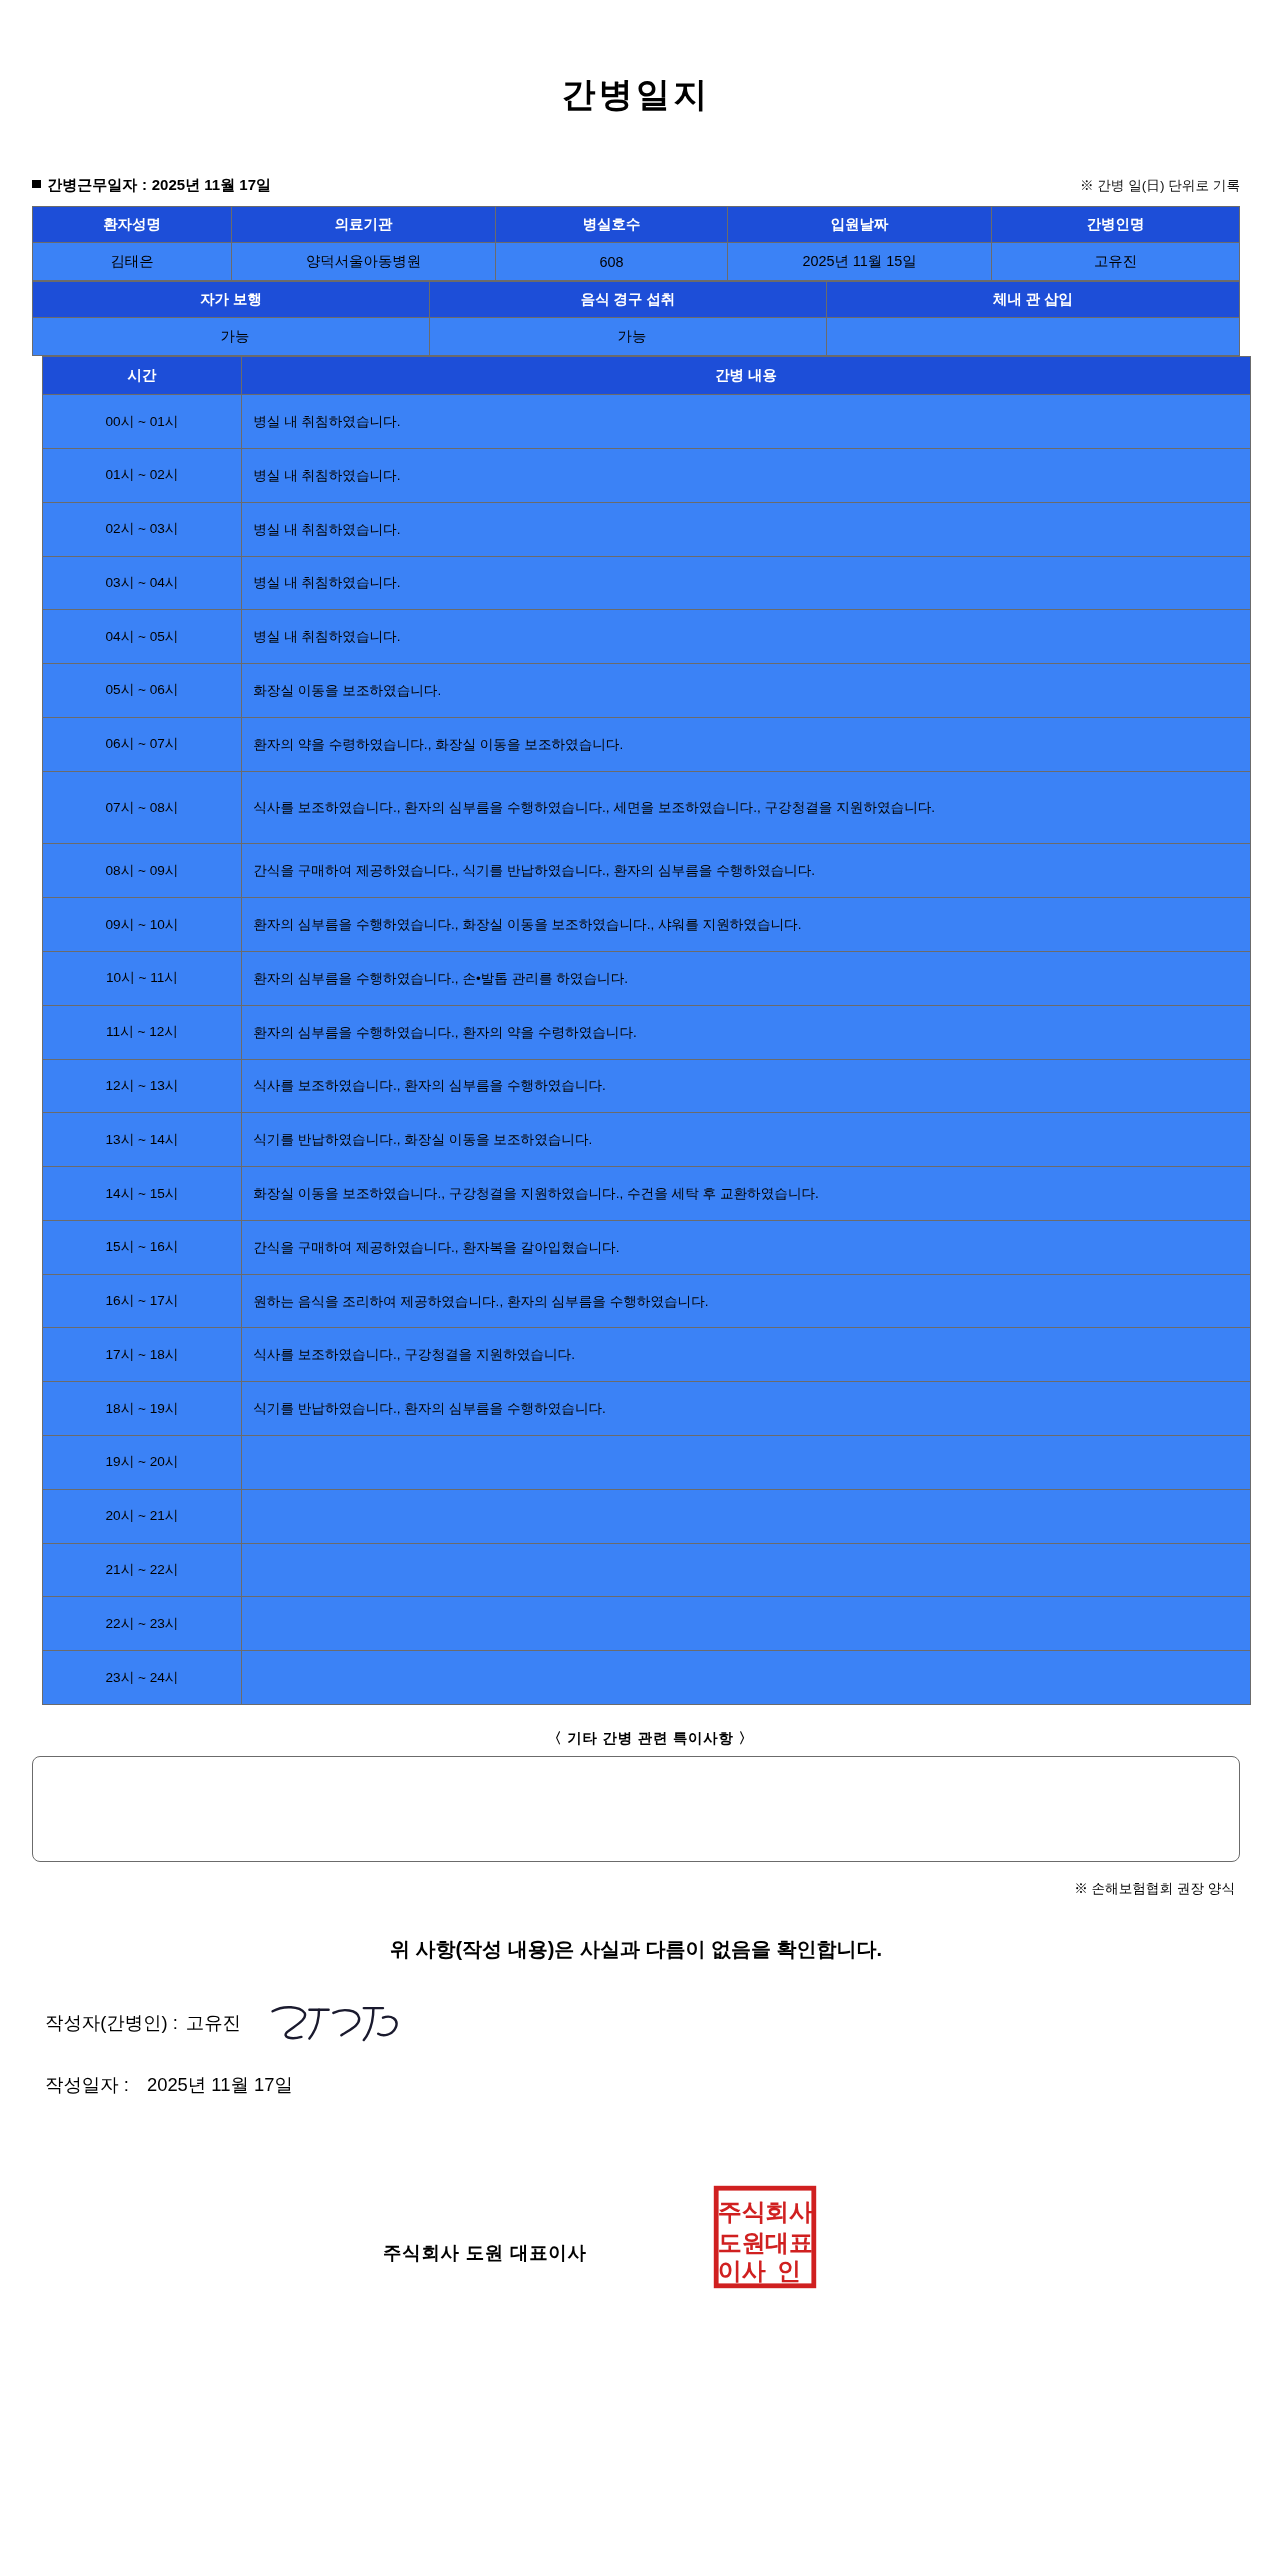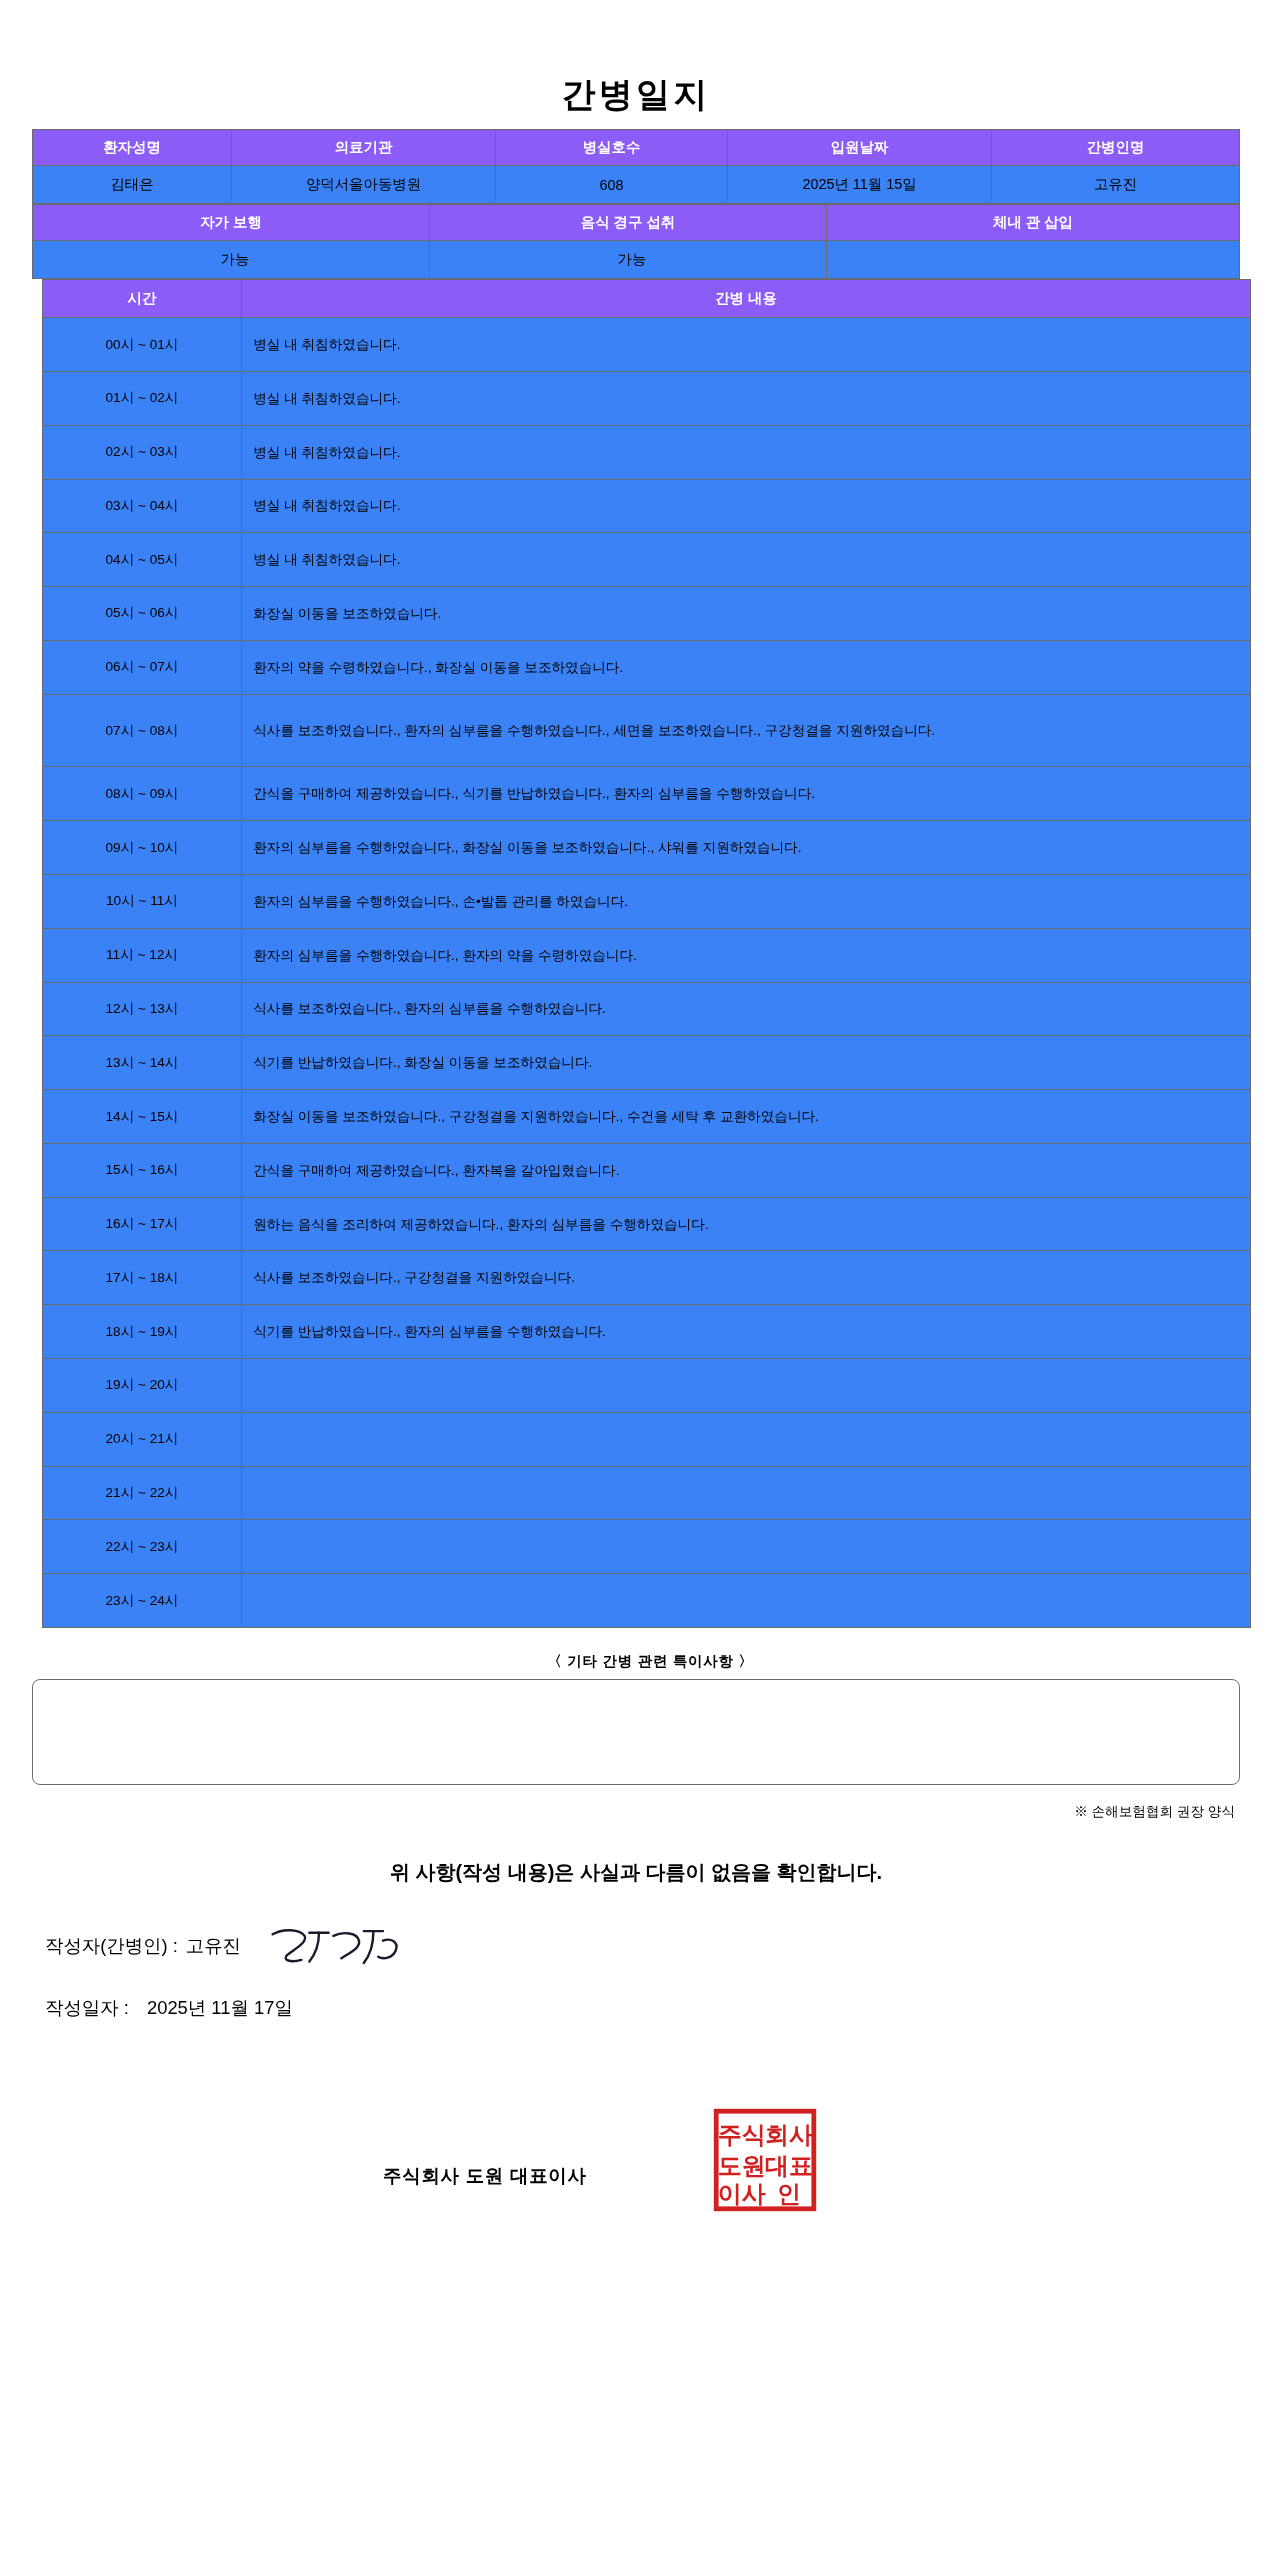--- a/index.html
+++ b/index.html
@@ -70,21 +70,21 @@
     width: 1208px;
     border: 0.8px solid #6b6b6b;
   }
   .tbl th, .tbl td {
     border: 0.8px solid #6b6b6b;
     text-align: center;
     font-size: 14.4px;
     padding: 0;
   }
   .tbl th {
-    background: #8b5cf6;
+    background: #1d4ed8;
     color: #ffffff;
     font-weight: bold;
     height: 35px;
   }
   .tbl td {
     background: #3b82f6;
     height: 37px;
   }
 
   
@@ -182,20 +182,26 @@
     <circle cx="790" cy="1400" r="215" fill="#eef3c8" opacity="0.75"></circle>
     <circle cx="900" cy="1560" r="190" fill="#f6f3b0" opacity="0.6"></circle>
     <circle cx="840" cy="1250" r="150" fill="#dceaf6" opacity="0.55"></circle>
     <circle cx="905" cy="1660" r="120" fill="#cfe3f0" opacity="0.5"></circle>
   </svg>
 
   <div class="content">
 
     <h1 class="doc-title">간병일지</h1>
 
+    <div class="meta-row">
+      <div class="meta-left">
+        <span class="sq"></span><span>간병근무일자</span><span class="colon">:</span><span>2025년 11월 17일</span>
+      </div>
+      <div class="meta-right">※ 간병 일(日) 단위로 기록</div>
+    </div>
 
     <table class="tbl">
       <colgroup>
         <col style="width:199px">
           <col style="width:264px">
           <col style="width:232px">
           <col style="width:264px">
           <col style="width:248px">
       </colgroup>
       <tbody>

